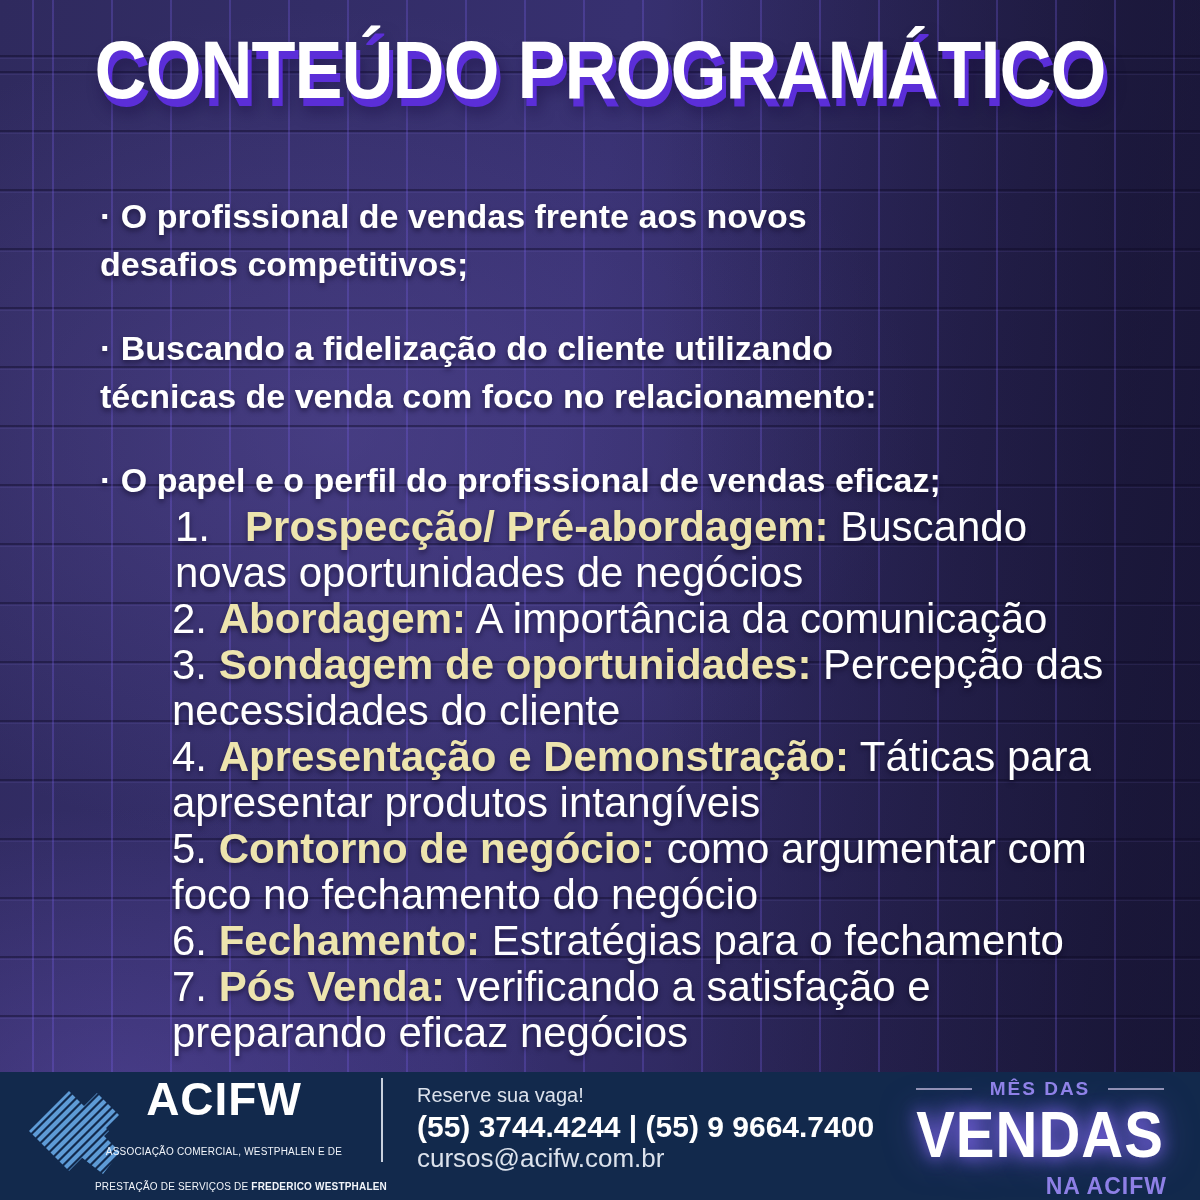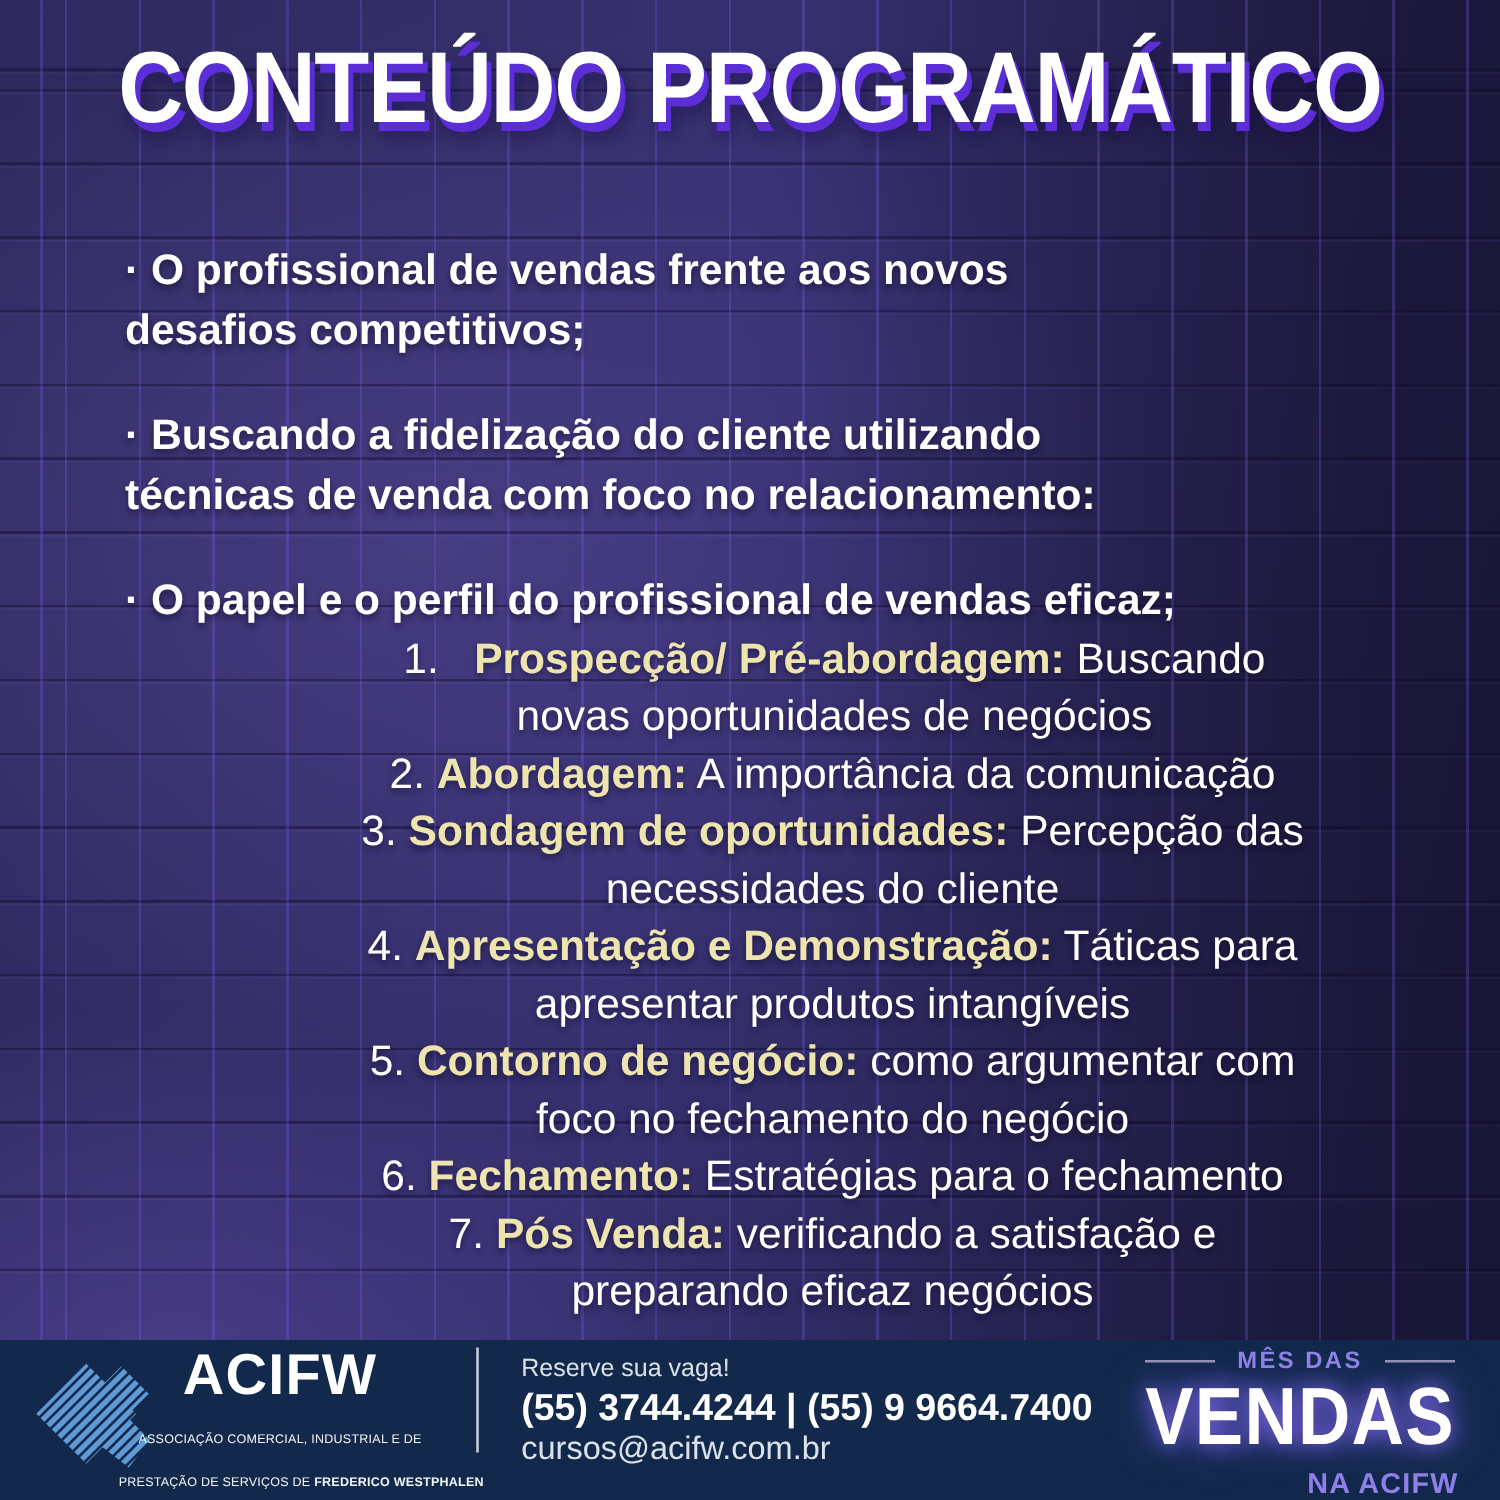--- a/index.html
+++ b/index.html
@@ -31,21 +31,21 @@
   }
 
   .content{
     position:absolute;left:100px;top:148px;width:1060px;color:#ffffff;
     text-shadow:0 3px 5px rgba(10,6,30,.5);
     margin-top:44px;
   }
   .line{white-space:pre;}
   .bullet{font-weight:700;font-size:34px;line-height:48px;margin-bottom:36px;}
   .bullet:last-child{margin-bottom:0;}
-  .list{margin-left:72px;font-weight:400;font-size:34px;line-height:46px;text-align:center;}
+  .list{margin-left:72px;font-weight:400;font-size:42px;line-height:46px;}
   .list-item:first-child{margin-left:3px;}
   .hl{color:#ede4ae;font-weight:700;}
   .pl{color:#ffffff;}
   .closing{font-weight:700;font-size:34px;line-height:48px;margin-top:44px;white-space:pre;}
 
   .footer{
     position:absolute;left:0;right:0;bottom:0;height:128px;background:#12294c;color:#fff;
   }
   .logo-mark{position:absolute;left:27px;top:9px;width:93px;height:94px;}
   .org{position:absolute;left:95px;top:4px;width:258px;text-align:center;}
@@ -131,21 +131,21 @@
         </clipPath>
       </defs>
       <g clip-path="url(#logoShape)" stroke="#5e9bd6" stroke-width="4.2">
         <path d="M0 8 L8 0 M0 17 L17 0 M0 26 L26 0 M0 35 L35 0 M0 44 L44 0 M0 53 L53 0 M0 62 L62 0 M0 71 L71 0 M0 80 L80 0 M0 89 L89 0 M0 98 L98 0 M6 101 L101 6 M15 101 L101 15 M24 101 L101 24 M33 101 L101 33 M42 101 L101 42 M51 101 L101 51 M60 101 L101 60 M69 101 L101 69 M78 101 L101 78"></path>
       </g>
     </svg>
 
     <div class="org">
       <div class="org-name">ACIFW</div>
       <div class="org-sub">
-        <div>ASSOCIAÇÃO COMERCIAL, INDUSTRIAL E DE</div>
+        <div>ASSOCIAÇÃO COMERCIAL, WESTPHALEN E DE</div>
         <div><span>PRESTAÇÃO DE SERVIÇOS DE </span><span class="bold">FREDERICO WESTPHALEN</span></div>
       </div>
 
     </div>
 
     <div class="divider"></div>
 
     <div class="contact">
       <div class="cta">Reserve sua vaga!</div>
       <div class="phones">(55) 3744.4244 | (55) 9 9664.7400</div>

